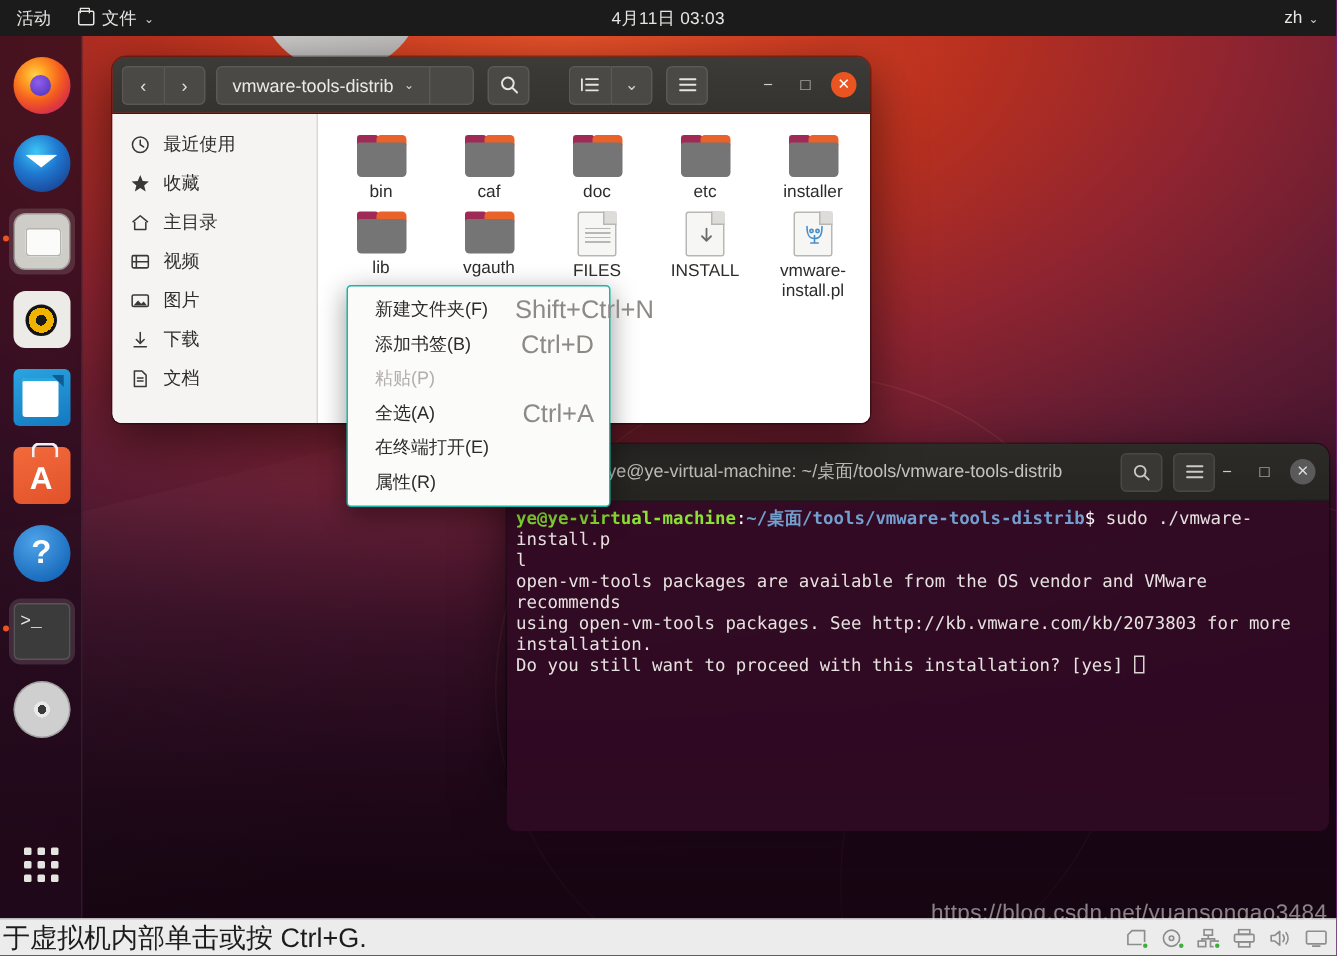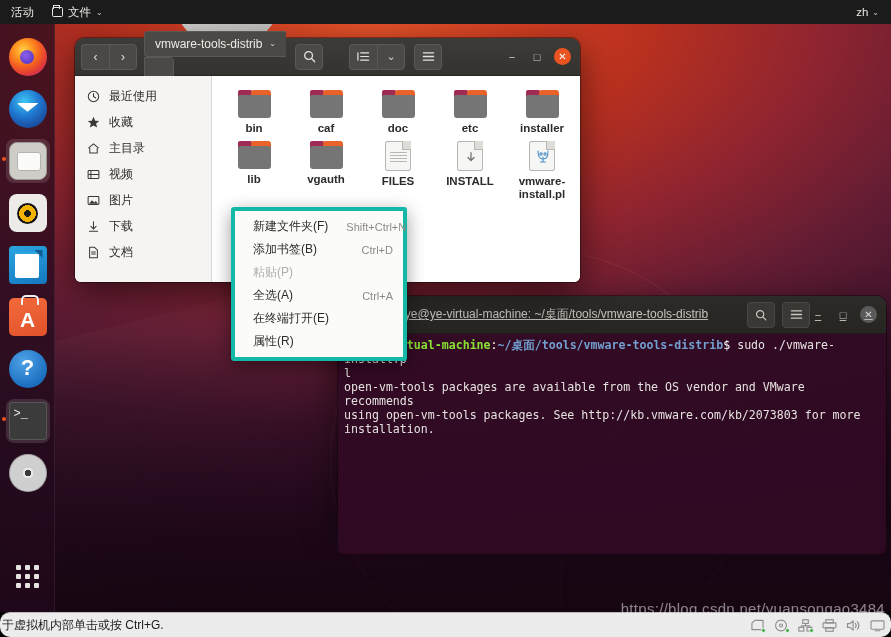--- a/index.html
+++ b/index.html
@@ -126,42 +126,42 @@
   #nautilus { left:75px; top:38px; width:505px; height:244px; z-index:20; }
   #nautilus .titlebar { background:linear-gradient(180deg,#3c3b37,#343330);
     border-bottom:1px solid #262522; }
   .tb-btn { height:26px; min-width:28px; border-radius:4px;
     background:#4a4945; border:1px solid #5a5955; color:#e6e4e1;
     display:flex; align-items:center; justify-content:center; font-size:12px; }
   .nav-group { display:flex; }
   .nav-group .tb-btn { border-radius:0; border-right:none; width:28px; }
   .nav-group .tb-btn:first-child { border-radius:4px 0 0 4px; }
   .nav-group .tb-btn:last-child { border-radius:0 4px 4px 0; border-right:1px solid #5a5955; }
-  .pathbar { display:flex; margin-left:7px;flex-direction:column; }
+  .pathbar { display:flex; margin-left:7px; }
   .pathbar .seg { height:26px; background:#4a4945; border:1px solid #5a5955;
     color:#eceae7; font-size:12px; display:flex; align-items:center; gap:7px;
     padding:0 10px; border-right:none; }
   .pathbar .seg:first-child { border-radius:4px 0 0 4px; }
   .pathbar .seg.blank { width:30px; border-right:1px solid #5a5955; border-radius:0 4px 4px 0; }
   .win-ctrls { display:flex; align-items:center; gap:9px; margin-left:auto; padding-right:3px; }
   .wc { width:16px; height:16px; display:flex; align-items:center; justify-content:center;
     color:#cfccc8; font-size:11px; }
   .wc-close { width:17px; height:17px; border-radius:50%; background:#e95420; color:#fff;
     font-size:10px; font-weight:bold; }
   .wc-close.gray { background:#5a5a5a; color:#dcdcdc; }
   #nautilus .body { display:flex; height:206px; background:#fff;
     border-radius:0 0 6px 6px; overflow:hidden; }
   #places { width:137px; background:#f5f4f2; border-right:1px solid #dbd9d6;
     padding-top:7px; }
   .place { display:flex; align-items:center; gap:9px; height:26px; padding:0 0 0 12px;
     font-size:12px; color:#2f2d2b; }
   .place .pi { width:13px; height:13px; position:relative; flex:none; color:#3a3835; }
   .place .pi svg { display:block; }
   #file-area { flex:1; position:relative; background:#fff; padding:10px 0 0 6px; }
-  .file-grid { display:grid; grid-template-columns:repeat(5,72px);font-weight:bold; }
+  .file-grid { display:grid; grid-template-columns:repeat(5,72px); }
   .fitem { width:72px; display:flex; flex-direction:column; align-items:center;
     padding-top:4px; margin-bottom:2px; }
   .fname { font-size:11.5px; color:#2e2c2a; text-align:center; line-height:1.15;
     max-width:70px; word-break:break-word; margin-top:4px; }
   .folder-ico { width:33px; height:28px; position:relative; }
   .folder-ico .tab { position:absolute; left:0; top:0; width:15px; height:7px;
     background:#a02a56; border-radius:2px 3px 0 0; }
   .folder-ico .tab2 { position:absolute; left:13px; top:0; width:20px; height:7px;
     background:#e8622a; border-radius:3px 3px 0 0; }
   .folder-ico .bd { position:absolute; left:0; top:5px; width:33px; height:23px;
@@ -169,51 +169,51 @@
   .file-ico { width:26px; height:30px; position:relative;
     background:#f6f6f4; border:1px solid #b9b7b3; border-radius:2px; }
   .file-ico .fold { position:absolute; right:-1px; top:-1px; width:9px;height:9px;
     background:#dedcd8; border-left:1px solid #b9b7b3; border-bottom:1px solid #b9b7b3; }
   .file-ico .lines { position:absolute; left:4px; top:10px; width:17px; height:12px;
     background:repeating-linear-gradient(#b9b7b3 0 1px, transparent 1px 3px); }
   .file-ico .arrow { position:absolute; left:7px; top:8px; width:12px; height:15px; }
   .file-ico .vm { position:absolute; left:5px; top:6px; width:16px; height:19px; }
 
   
-  #ctx { position:absolute; left:231px; top:207px; width:176px; z-index:40;
-    background:#fbfbfa; border:4px solid #14b8a6; border-radius:3px;
+  #ctx { position:absolute; left:231px; top:190px; width:176px; z-index:40;
+    background:#fbfbfa; border:1px solid #14b8a6; border-radius:3px;
     box-shadow:0 5px 18px rgba(0,0,0,.40); padding:4px 0; }
   .mi { display:flex; align-items:center; height:23px; padding:0 10px 0 18px;
     font-size:12px; color:#2d2b29; white-space:nowrap; }
-  .mi .accel { margin-left:auto; color:#8d8a86; font-size:11px; padding-left:18px; }
+  .mi .accel { margin-left:auto; color:#8d8a86; font-size:17px; padding-left:18px; }
   .mi.disabled { color:#b2afab; }
   .mi.disabled .accel { color:#c9c6c2; }
 
   
   #terminal { left:338px; top:296px; width:548px; height:232px; z-index:10; }
   #terminal .titlebar { background:linear-gradient(180deg,#2c2b28,#262522);
-    border-bottom:1px solid #1c1b19; color:#b9b6b2;text-decoration:underline; }
+    border-bottom:1px solid #1c1b19; color:#b9b6b2; }
   #term-title { flex:1; text-align:center; font-size:12px; color:#c6c3bf;
     overflow:hidden; white-space:nowrap; padding-left:22px; }
   .tb-btn.dark { background:#3a3835; border-color:#4a4845; }
   #term-body { height:220px; background:rgba(48,10,36,.93);
     border-radius:0 0 6px 6px; padding:4px 6px 0 6px;
     font-family:"DejaVu Sans Mono","Liberation Mono",monospace;
     font-size:11.6px; line-height:14px; color:#e6e2e0; overflow:hidden; }
   .t-user { color:#8ae234; font-weight:bold; }
   .t-path { color:#729fcf; font-weight:bold; }
   .t-white { color:#ffffff; }
   .cursor { display:inline-block; width:7px; height:12px;
     border:1px solid #d8d4d2; vertical-align:-2px; }
 
   
   #vm-status { position:absolute; left:0; top:612px; width:891px; height:25px;
     background:#ececec; border-top:1px solid #b9b9b9;
     display:flex; align-items:center; padding:0 6px;
-    font-size:12px; color:#1c1c1c; overflow:hidden;border-radius:10px; }
+    font-size:18px; color:#1c1c1c; overflow:hidden; }
   #vm-msg { white-space:nowrap; margin-left:-4px; }
   #vm-icons { margin-left:auto; display:flex; align-items:center; gap:9px; }
   .vmi { width:15px; height:13px; position:relative; color:#8d8d8d; }
   .vmi svg{ display:block; }
   .vmi .dot { position:absolute; right:-1px; bottom:-1px; width:5px;height:5px;
     border-radius:50%; background:#3fae3f; border:1px solid #ececec; }
   #watermark { position:absolute; right:6px; top:600px; font-size:15px;
     color:rgba(235,235,235,.55); letter-spacing:.3px; z-index:70;
     font-family:"Liberation Sans",sans-serif; pointer-events:none; }
 </style>
@@ -232,20 +232,21 @@
       <div id="wp-shade"></div>
     </div>
 
     <div id="top-bar">
       <div class="tb-activities">活动</div>
       <div class="tb-app">
         <span class="tb-app-icon"></span>
         <span>文件</span>
         <span class="caret">⌄</span>
       </div>
+      <div class="tb-clock">4月11日 03:03</div>
       <div class="tb-right">
         <span>zh</span>
         <span class="caret">⌄</span>
       </div>
     </div>
 
     <div id="dock">
 
       <div class="dock-item">
         <div class="dock-ico-wrap">
@@ -331,20 +332,21 @@
         </div>
       </div>
       <div id="term-body">
         <div>
           <span class="t-user">ye@ye-virtual-machine</span><span class="t-white">:</span><span class="t-path">~/桌面/tools/vmware-tools-distrib</span><span class="t-white">$ </span><span>sudo ./vmware-install.p</span>
         </div>
         <div>l</div>
         <div>open-vm-tools packages are available from the OS vendor and VMware recommends</div>
         <div>using open-vm-tools packages. See http://kb.vmware.com/kb/2073803 for more</div>
         <div>installation.</div>
+        <div><span>Do you still want to proceed with this installation? [yes] </span><span class="cursor"></span></div>
       </div>
     </div>
 
     <div class="win" id="nautilus">
       <div class="titlebar">
         <div class="nav-group">
           <div class="tb-btn">‹</div>
           <div class="tb-btn">›</div>
         </div>
         <div class="pathbar">

